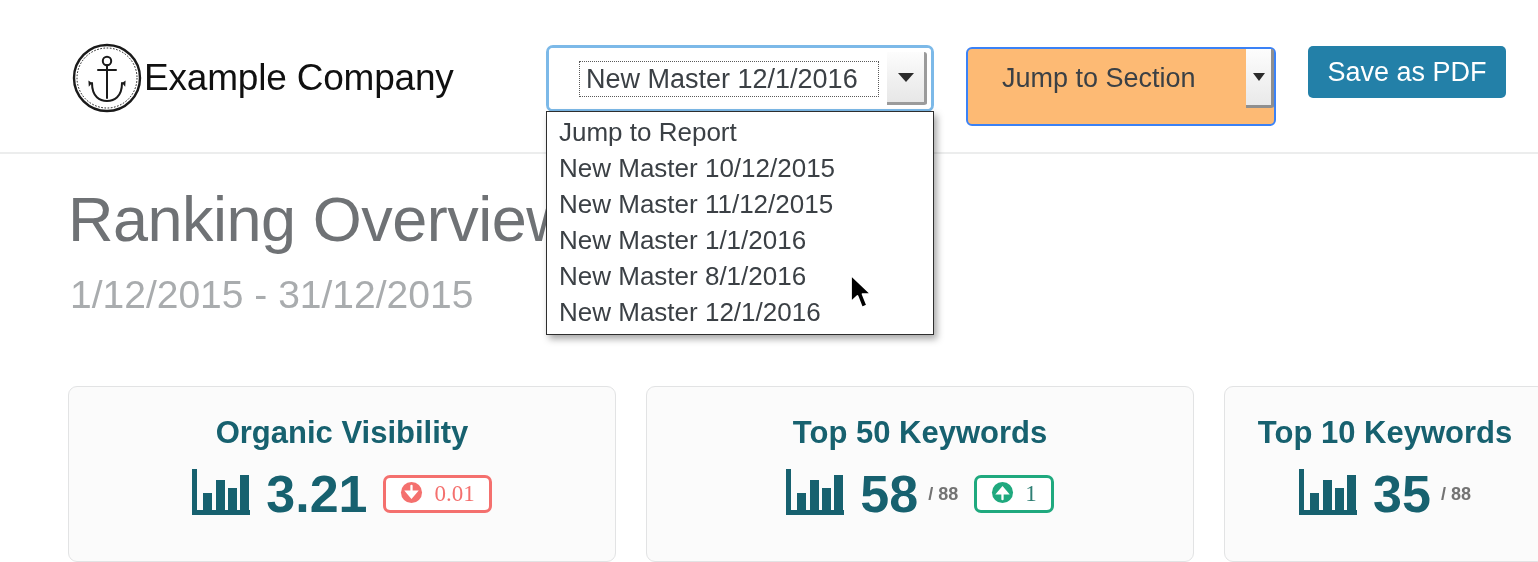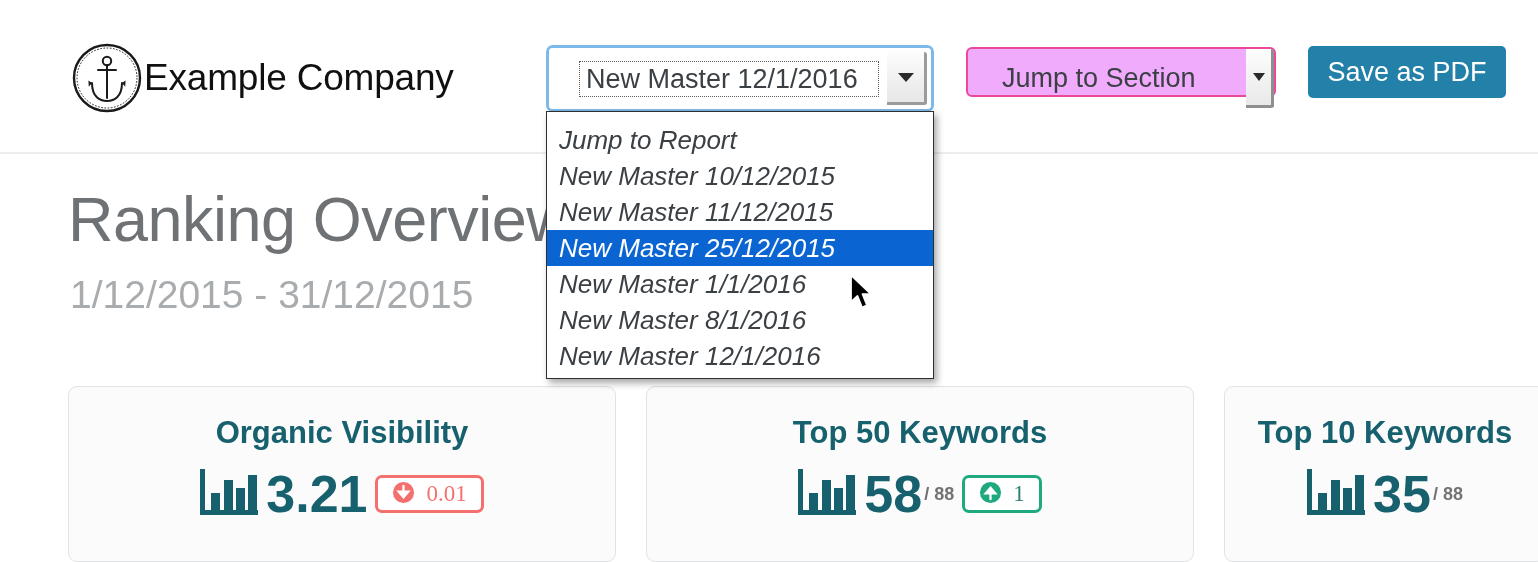--- a/index.html
+++ b/index.html
@@ -118,22 +118,21 @@
   #report-dropdown {
     position: absolute;
     left: 546px;
     top: 111px;
     width: 388px;
     background: #ffffff;
     border: 1px solid #2e2e2e;
     box-shadow: 3px 4px 7px rgba(0,0,0,0.35);
     box-sizing: border-box;
     z-index: 40;
-    padding: 10px 0 4px 0;
-    font-style: italic;
+    padding: 2px 0 4px 0;
   }
   .dd-option {
     height: 36px;
     line-height: 36px;
     padding-left: 12px;
     font-size: 26px;
     color: #3b4045;
     white-space: nowrap;
     overflow: hidden;
   }
@@ -152,23 +151,23 @@
     z-index: 60;
     pointer-events: none;
   }
 
   
   #section-select {
     position: absolute;
     left: 966px;
     top: 47px;
     width: 310px;
-    height: 50px;
-    background: #f0abfc;
-    border: 2px solid #ec4899;
+    height: 79px;
+    background: #fdba74;
+    border: 2px solid #3b82f6;
     border-radius: 6px;
     box-sizing: border-box;
   }
   #section-select-value {
     position: absolute;
     left: 34px;
     top: 0;
     height: 59px;
     line-height: 59px;
     font-size: 27px;
@@ -263,21 +262,21 @@
     font-size: 31px;
     font-weight: bold;
     color: #17616f;
     white-space: nowrap;
   }
   .metric-row {
     margin-top: 16px;
     display: flex;
     align-items: center;
     justify-content: center;
-    gap: 8px;
+    gap: 16px;
     white-space: nowrap;
   }
   .bar-icon { flex: 0 0 auto; }
   .metric-value {
     font-size: 52px;
     font-weight: bold;
     color: #17616f;
     line-height: 1;
   }
   .metric-total {
@@ -435,21 +434,20 @@
       <span class="metric-total">/ 88</span>
     </div>
   </div>
 
 </div>
 
 <div id="report-dropdown">
     <div class="dd-option">Jump to Report</div>
     <div class="dd-option">New Master 10/12/2015</div>
     <div class="dd-option">New Master 11/12/2015</div>
-    <div class="dd-option is-selected">New Master 25/12/2015</div>
     <div class="dd-option">New Master 1/1/2016</div>
     <div class="dd-option">New Master 8/1/2016</div>
     <div class="dd-option">New Master 12/1/2016</div>
   </div>
 
 <span id="mouse-cursor">
   <svg width="26" height="38" viewBox="0 0 26 38" aria-hidden="true">
     <path d="M2 1 L2 28 L8.5 22 L13 33.5 L18 31.2 L13.6 20.2 L22 20.2 Z" fill="#000000" stroke="#ffffff" stroke-width="1.8" stroke-linejoin="round"></path>
   </svg>
 </span>

